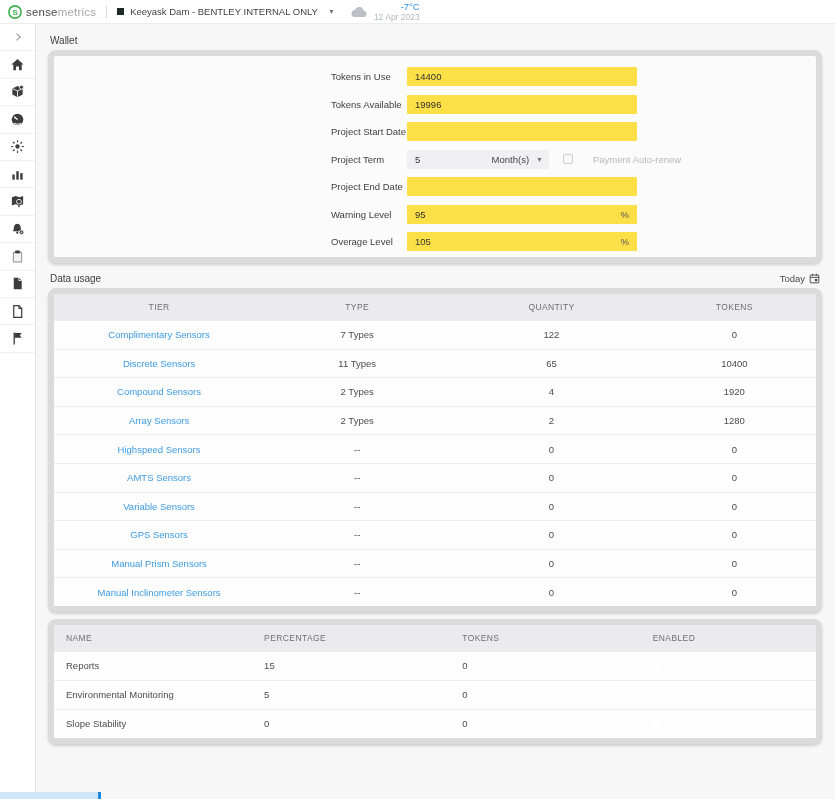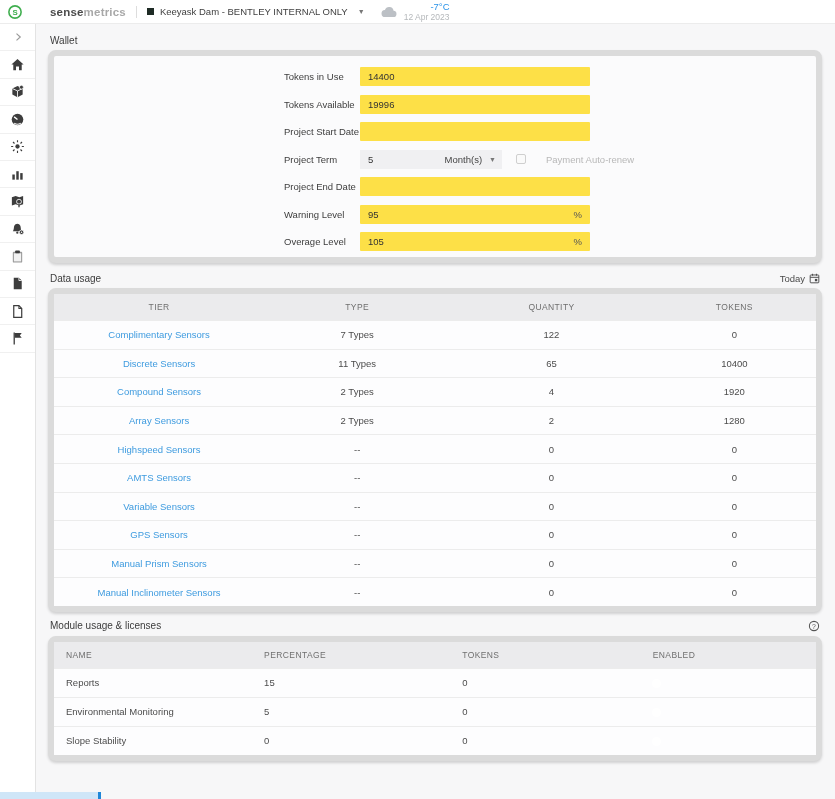--- a/index.html
+++ b/index.html
@@ -3,21 +3,21 @@
 <meta charset="utf-8">
 <style>
   * { box-sizing:border-box; margin:0; padding:0; }
   html,body { width:835px; height:799px; }
   body { overflow:hidden; background:#f7f7f8; font-family:"Liberation Sans", sans-serif; position:relative; }
 
   
   .header { position:absolute; top:0; left:0; right:0; height:24px; background:#fff;
             border-bottom:1px solid #ececec; display:flex; align-items:center; padding:0 8px; z-index:20; }
   .logo { display:flex; align-items:center; gap:4px; }
-  .wordmark { font-size:11.5px; font-weight:bold; color:#4b4b4b; letter-spacing:.2px;margin-left:24px; }
+  .wordmark { font-size:11.5px; font-weight:normal; color:#4b4b4b; letter-spacing:.2px; }
   .wordmark .metrics { color:#a8a8a8; }
   .hdr-divider { width:1px; height:12px; background:#ddd; margin:0 10px; }
   .project { display:flex; align-items:center; gap:6px; font-size:9.5px; color:#3f3f3f; cursor:pointer; }
   .project-swatch { width:7px; height:7px; background:#1e2b25; }
   .caret { font-size:7px; color:#777; margin-left:4px; }
   .weather { margin-left:16px; display:flex; align-items:center; gap:6px; }
   .weather-col { display:flex; flex-direction:column; align-items:flex-end; line-height:10px; }
   .temp { color:#2a93e8; font-size:9.5px; }
   .date { color:#b5b8bb; font-size:8.5px; }
 
@@ -29,21 +29,21 @@
   .side-item svg { display:block; }
 
   
   .main { position:absolute; left:36px; top:24px; right:0; bottom:0; padding:8px 13px 0 12px; }
   .section-head { display:flex; justify-content:space-between; align-items:center; margin:1px 2px 3px 2px; height:14px; }
   .section-title { font-size:10px; color:#3c3c3c; }
   .panel { border:6px solid #dbdbdb; border-radius:8px; background:#fbfbfc;
            box-shadow:0 2px 3px rgba(0,0,0,.16); }
 
   
-  .wallet-panel { height:213px; margin-bottom:8px; }
+  .wallet-panel { height:213px; margin-bottom:8px;padding-left:47px; }
   .wallet-form { margin-left:230px; width:306px; padding-top:7px; }
   .f-row { height:27.5px; display:flex; align-items:center; }
   .f-label { flex:0 0 76px; font-size:9.5px; color:#3d3d3d; }
   .f-ctrl { flex:1; display:flex; align-items:center; position:relative; }
   input.txt { width:100%; height:19px; border:0; background:#fde047; font-size:9.5px; color:#333;
               padding:0 8px; font-family:inherit; border-radius:1px; outline:none; }
   .suffix { position:absolute; right:8px; font-size:9.5px; color:#555; }
   .term-box { width:142px; height:19px; background:#f0f0f2; display:flex; align-items:center; padding:0 6px 0 0; }
   .term-box input.txt { width:56px; background:transparent; }
   .term-select { margin-left:auto; font-size:9.5px; color:#454545; display:flex; align-items:center; gap:3px; cursor:pointer; }
@@ -332,27 +332,20 @@
       <div class="cell">0</div>
     </div>
     <div class="grid-row">
       <div class="cell link">Manual Inclinometer Sensors</div>
       <div class="cell">--</div>
       <div class="cell">0</div>
       <div class="cell">0</div>
     </div>
   </div>
 
-  <div class="section-head">
-    <span class="section-title">Module usage &amp; licenses</span>
-    <svg width="12" height="12" viewBox="0 0 14 14">
-      <circle cx="7" cy="7" r="5.4" fill="none" stroke="#555" stroke-width="1.2"></circle>
-      <text x="7" y="10" text-anchor="middle" font-size="8" fill="#555" font-family="Liberation Sans, sans-serif">?</text>
-    </svg>
-  </div>
   <div class="panel module-panel">
     <div class="grid-head">
       <div>NAME</div>
       <div>PERCENTAGE</div>
       <div>TOKENS</div>
       <div>ENABLED</div>
     </div>
     <div class="grid-row">
       <div class="cell">Reports</div>
       <div class="cell">15</div>

